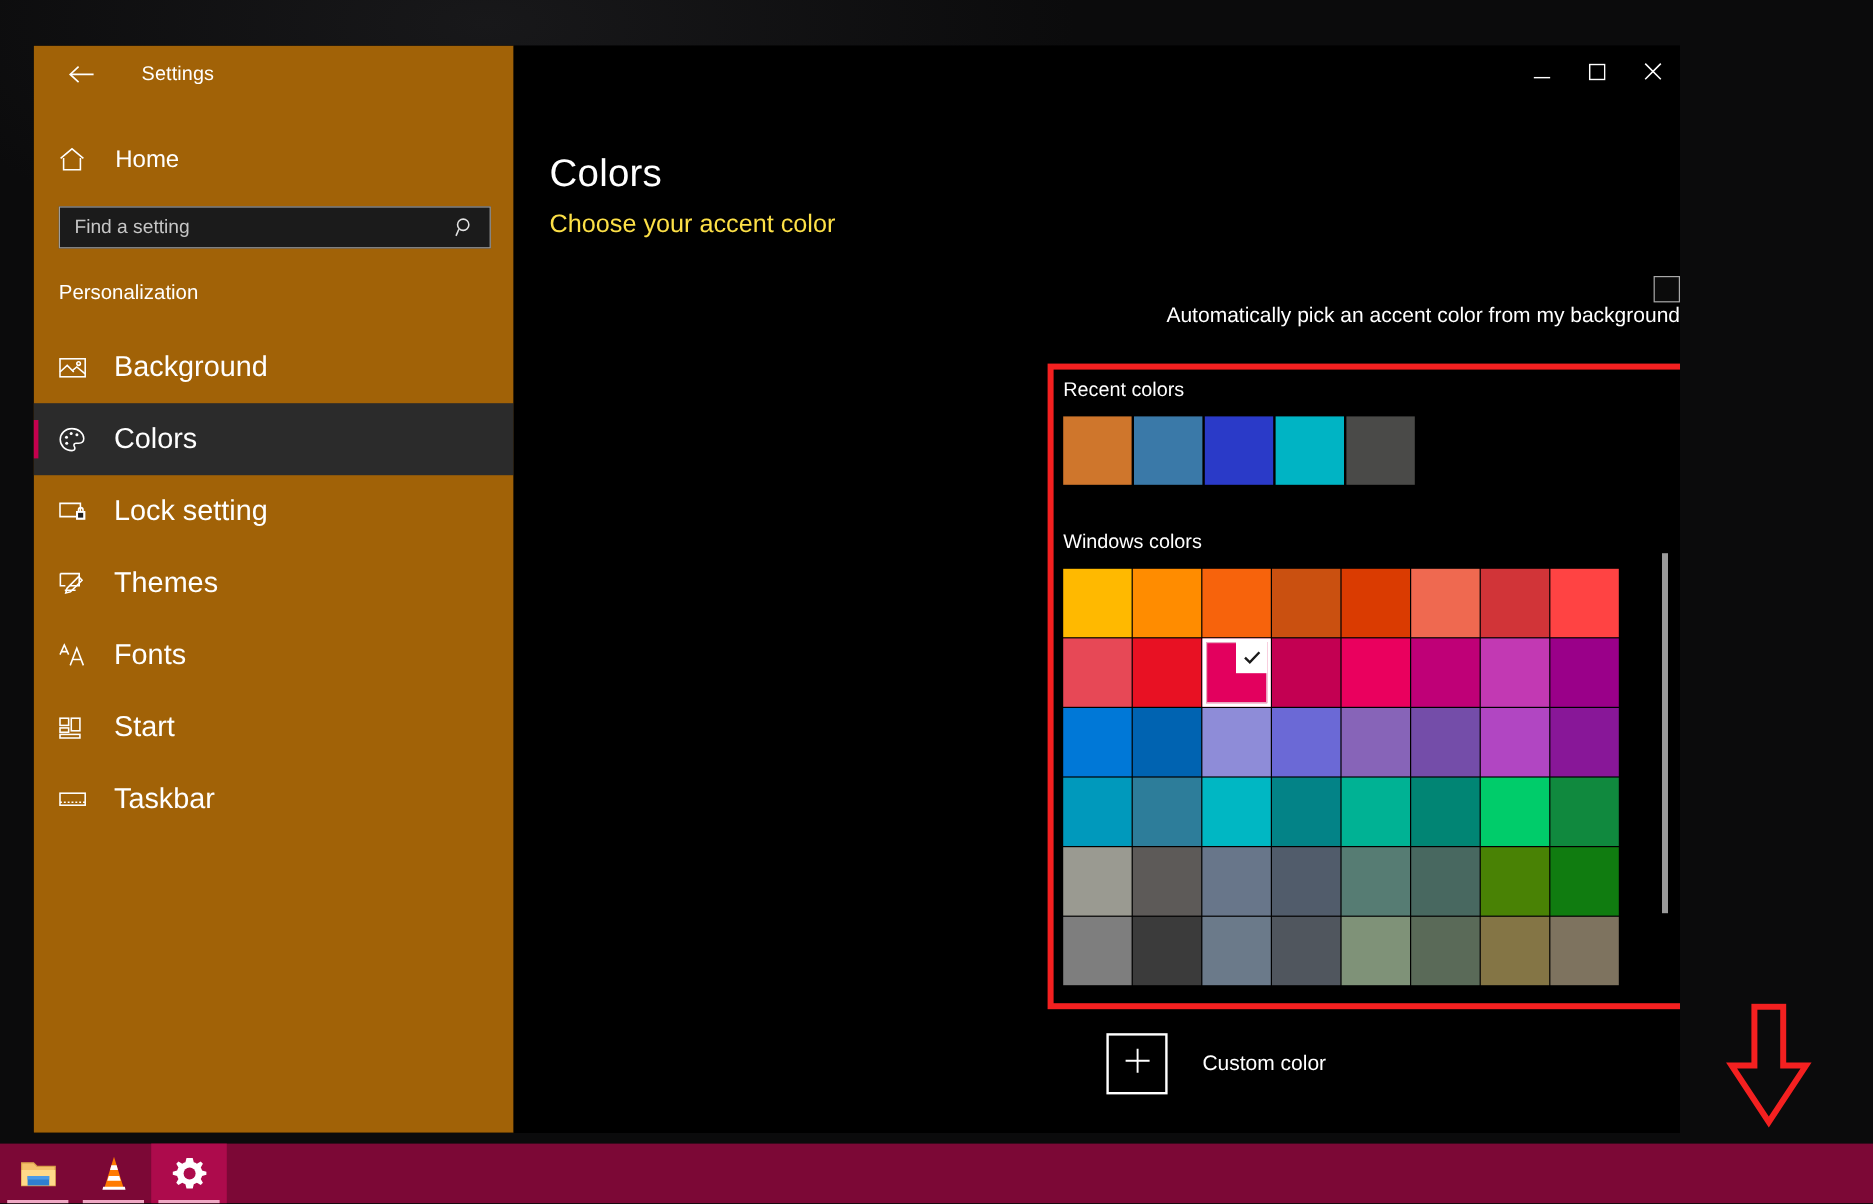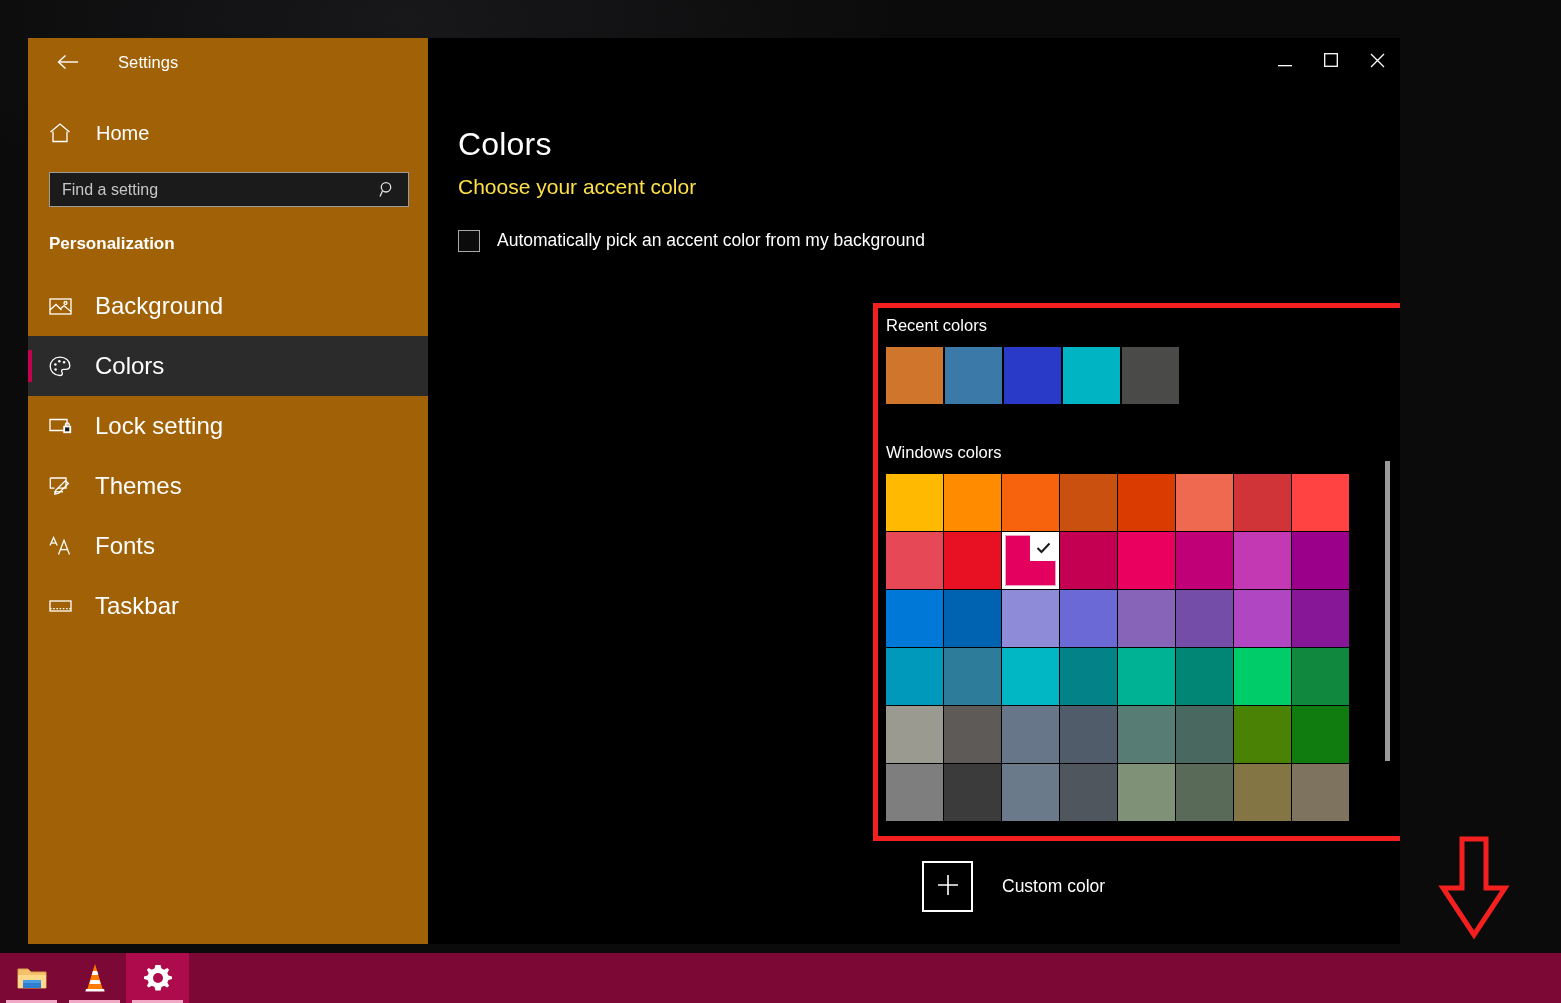--- a/index.html
+++ b/index.html
@@ -97,21 +97,21 @@
     font-size: 16px;
     font-family: "Liberation Sans", sans-serif;
     padding: 0 10px 0 12px;
   }
   .search-input::placeholder { color: #c6c6c6; opacity: 1; }
   .search-icon { padding-right: 12px; color: #e2e2e2; display:flex; }
 
   .section-header {
     margin: 27px 0 0 21px;
     font-size: 17px;
-    font-weight: bold;
+    font-weight: normal;
     color: #ffffff;
   }
 
   .nav-list { margin-top: 22px; }
   .nav-item {
     position: relative;
     height: 60px;
     display: flex;
     align-items: center;
     padding-left: 21px;
@@ -168,22 +168,23 @@
   }
   .sub-title {
     font-size: 21px;
     color: #fde047;
     font-weight: 400;
     margin-top: 12px;
   }
 
   .auto-row {
     display: flex;
-    align-items: flex-start;
+    align-items: flex-end;
     margin-top: 31px;
+    flex-direction: column;
   }
   .cb {
     width: 22px; height: 22px;
     border: 1px solid #a8a8a8;
     background: #0b0b0b;
     flex: none;
   }
   .auto-label {
     font-size: 17.5px;
     color: #ffffff;
@@ -406,20 +407,31 @@
             <svg width="24" height="20" viewBox="0 0 24 20" fill="none" stroke="currentColor" stroke-width="1.3">
               <path d="M1 9.5 L4.6 1.5 L8.2 9.5"></path>
                 <path d="M2.2 7 H7"></path>
               <path d="M9.5 18.5 L15 4.2 L20.5 18.5"></path>
                 <path d="M11.6 13.6 H18.4"></path>
             </svg>
           </span>
           <span class="nav-label">Fonts</span>
         </div>
 
+        <div class="nav-item">
+          <span class="nav-icon">
+            <svg width="23" height="19" viewBox="0 0 23 19" fill="none" stroke="currentColor" stroke-width="1.3">
+              <rect x="1" y="1.5" width="7.2" height="6"></rect>
+              <rect x="10.4" y="1.5" width="7.2" height="10.5"></rect>
+              <rect x="1" y="9.6" width="7.2" height="3.6"></rect>
+              <rect x="1" y="15" width="16.6" height="3"></rect>
+            </svg>
+          </span>
+          <span class="nav-label">Start</span>
+        </div>
 
         <div class="nav-item">
           <span class="nav-icon">
             <svg width="24" height="16" viewBox="0 0 24 16" fill="none" stroke="currentColor" stroke-width="1.3">
               <rect x="1" y="3" width="21" height="10"></rect>
               <path d="M1 10.6 H22" stroke-dasharray="1.6 1.6"></path>
             </svg>
           </span>
           <span class="nav-label">Taskbar</span>
         </div>

